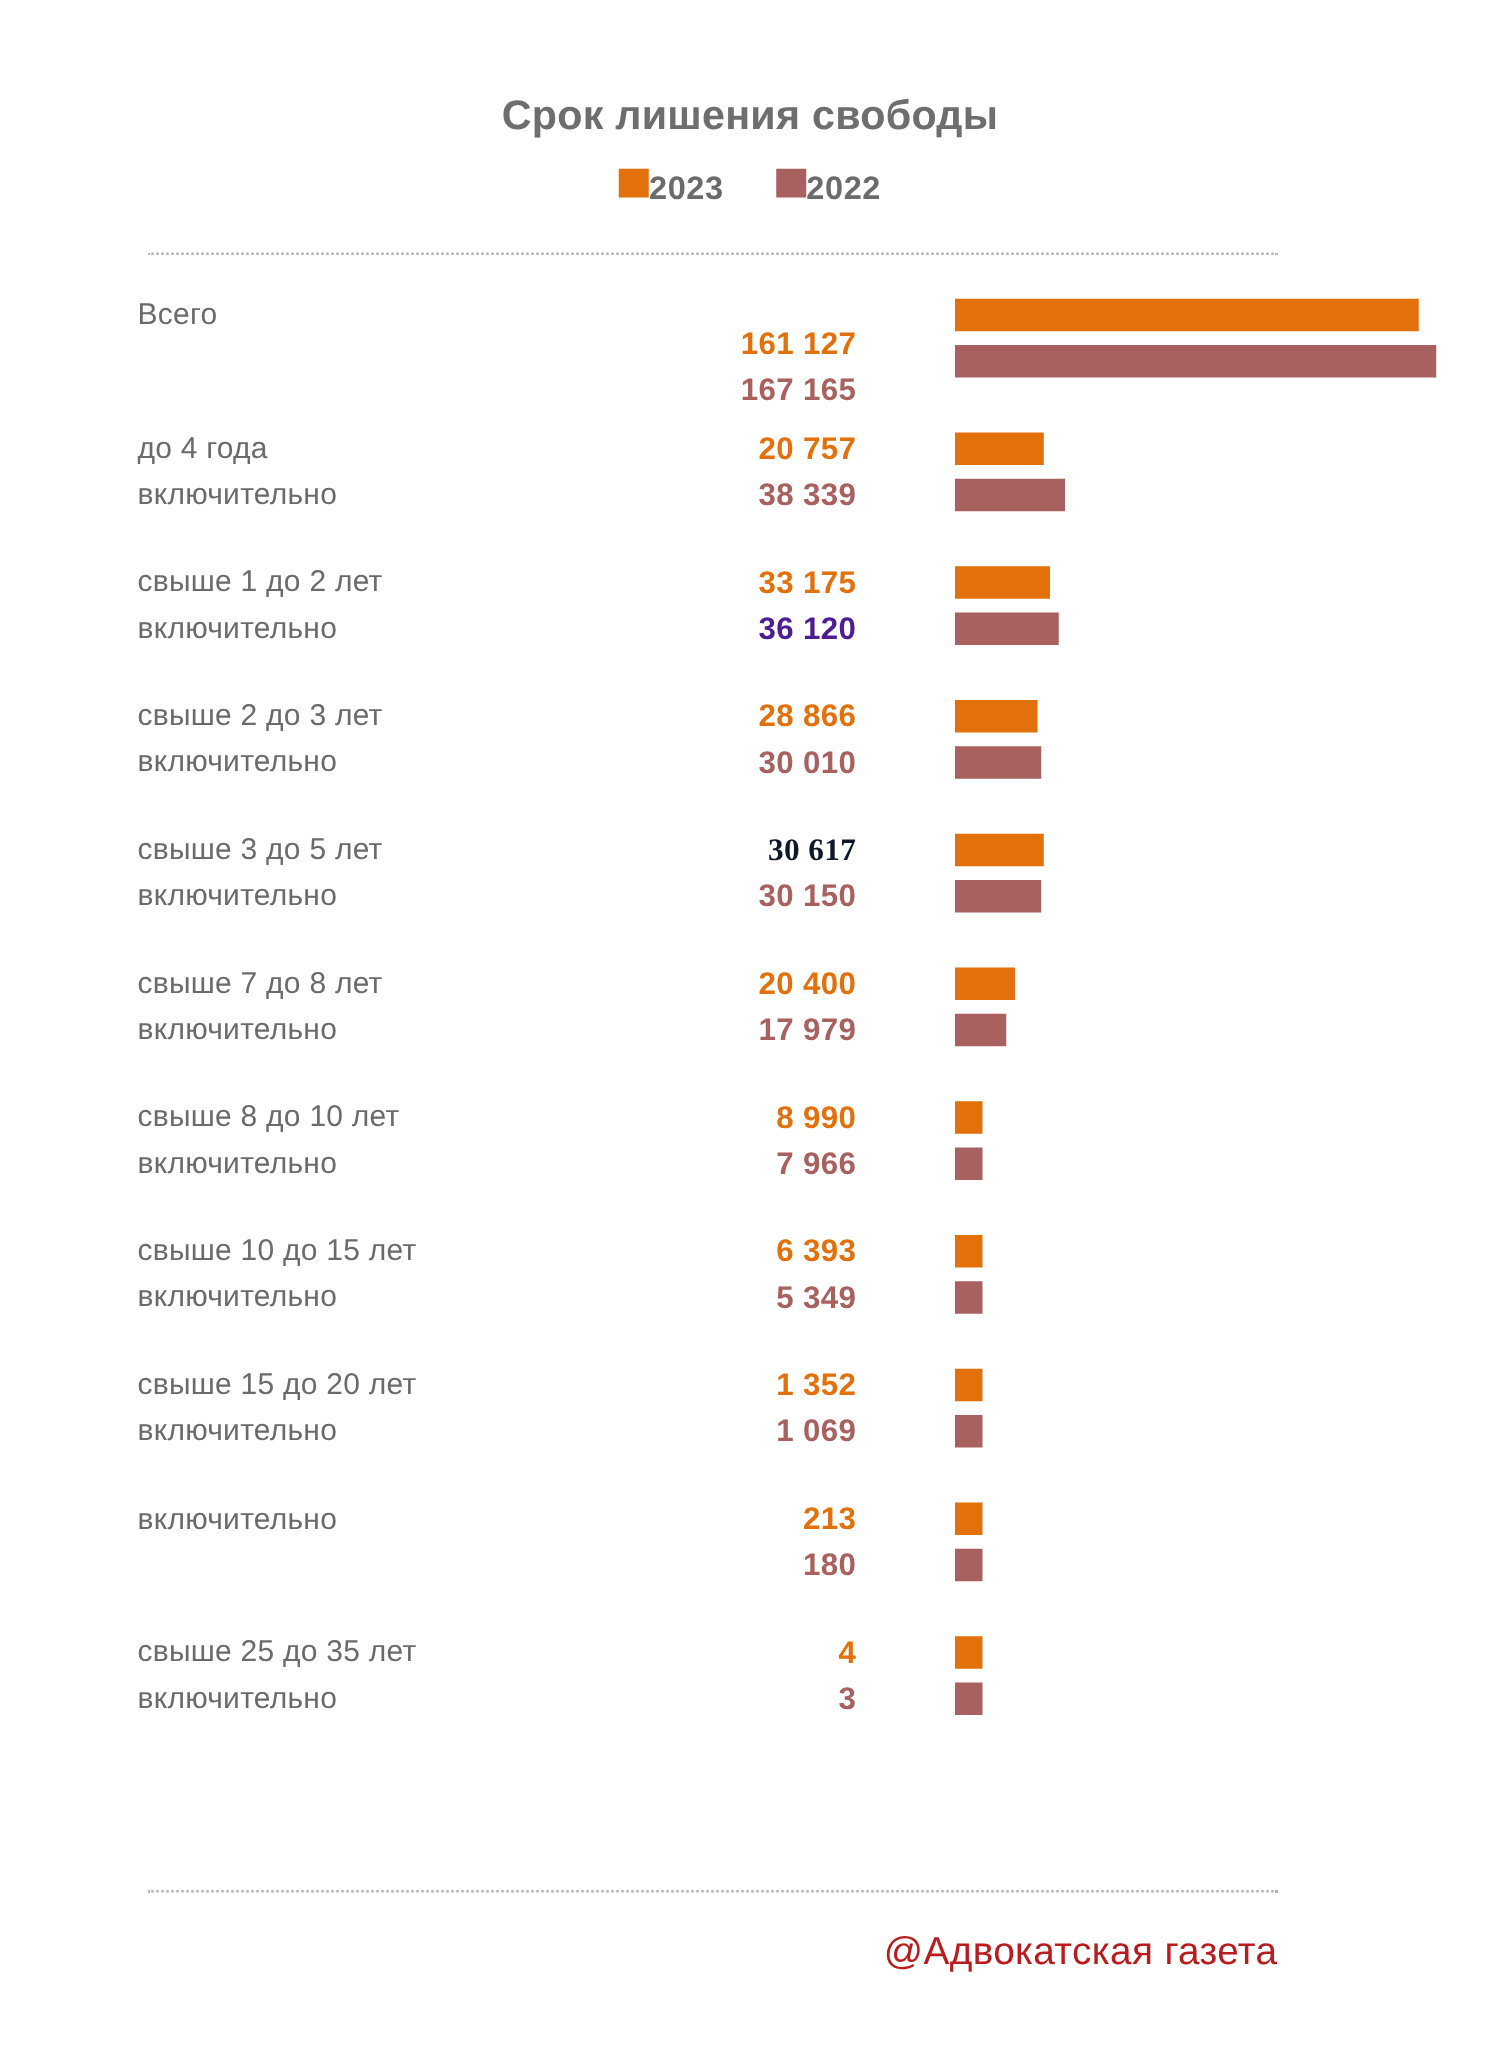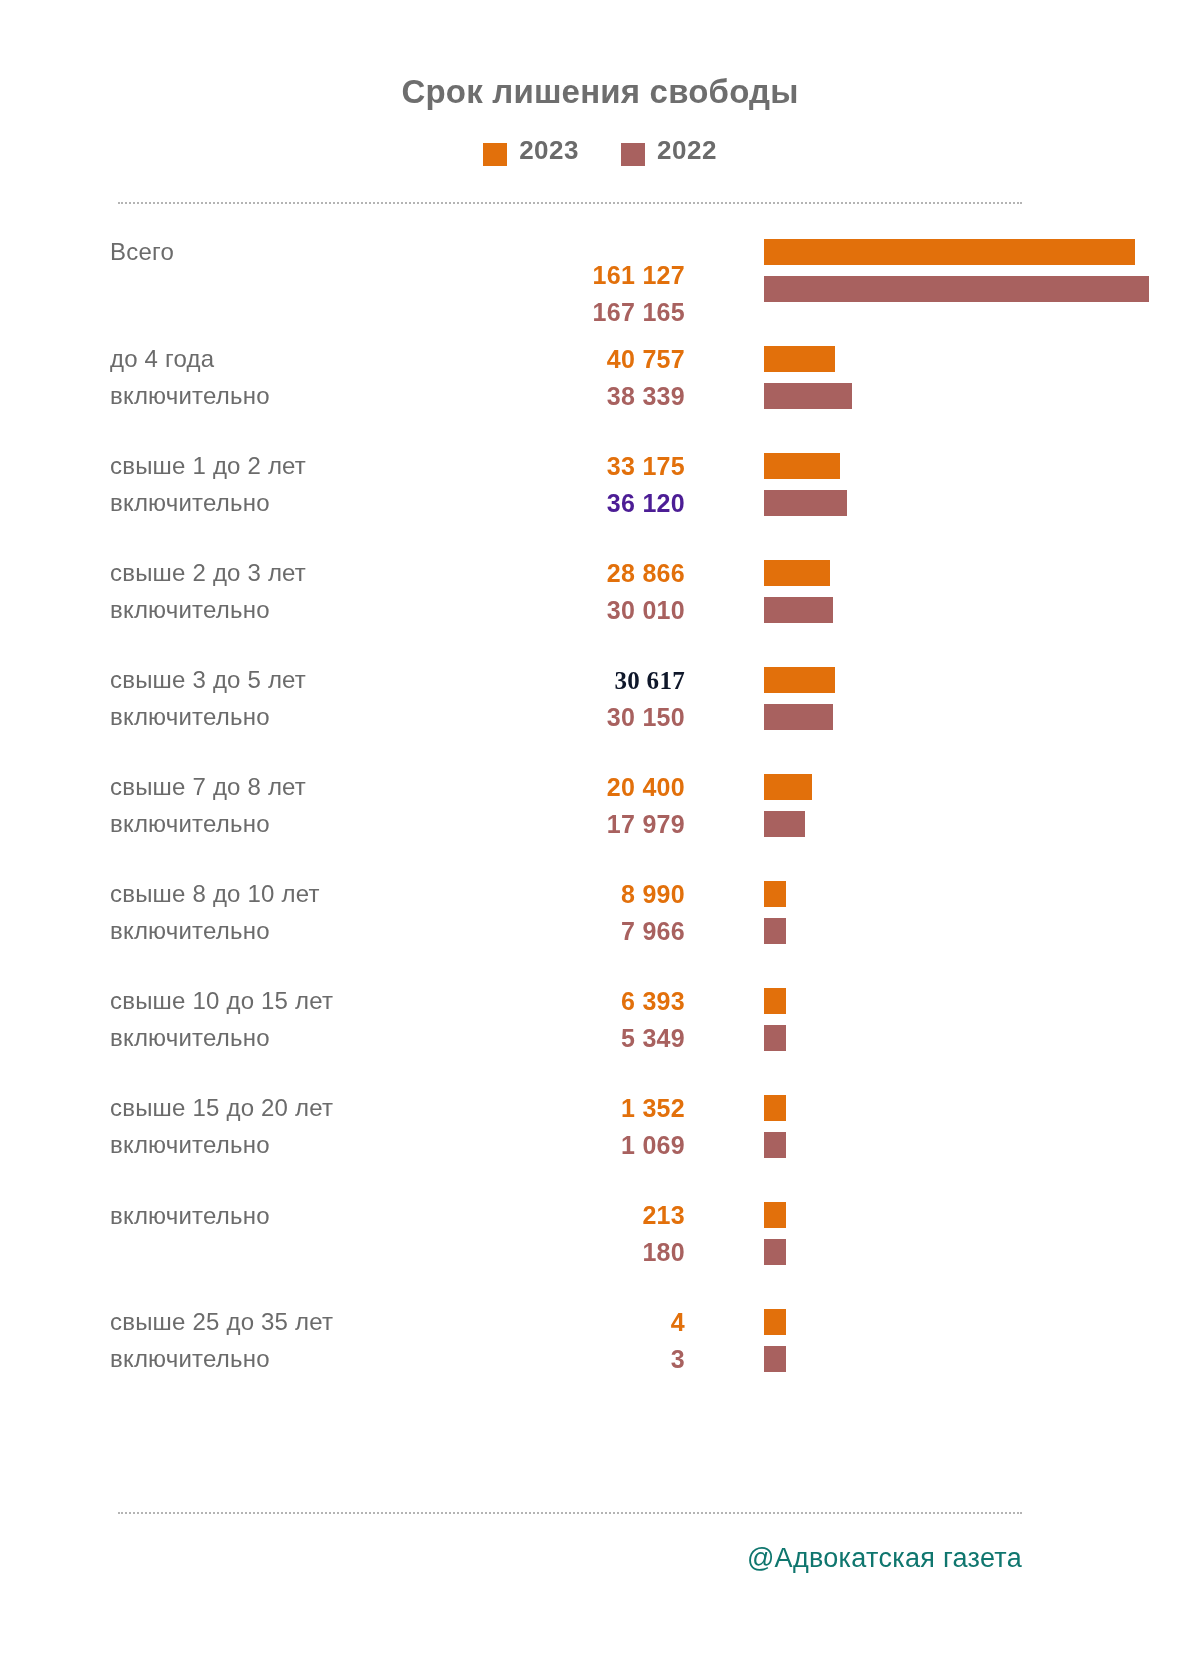--- a/index.html
+++ b/index.html
@@ -36,22 +36,21 @@
 
   .legend {
     display: flex;
     justify-content: center;
     align-items: center;
     gap: 42px;
     margin-top: 25px;
   }
   .legend-item {
     display: flex;
-    align-items: flex-end;
-    gap: 12px;
+    align-items: flex-start;
   }
   .legend-swatch {
     width: 24px;
     height: 23px;
     display: block;
   }
   .legend-label {
     font-size: 26px;
     font-weight: bold;
     letter-spacing: 0.5px;
@@ -132,22 +131,22 @@
     margin-top: 11px;
   }
 
   
   .footer {
     position: absolute;
     top: 1521px;
     left: 0;
     right: 178px;
     text-align: right;
-    font-size: 27px;
-    color: #0f766e;
+    font-size: 31px;
+    color: #b91c1c;
     letter-spacing: 0.3px;
   }
 </style>
 </head>
 <body>
 
 <div class="page">
 
   <h1 class="chart-title">Срок лишения свободы</h1>
 
@@ -177,21 +176,21 @@
           <span class="bar b2023" style="width: 371.094px; background: rgb(226, 112, 11);"></span>
           <span class="bar b2022" style="width: 385px; background: rgb(168, 97, 95);"></span>
         </div>
       </div>
       <div class="row">
         <div class="row-labels">
           <div class="label-line">до 4 года</div>
           <div class="label-line line2">включительно</div>
         </div>
         <div class="row-values">
-          <div class="value v2023" style="color: rgb(226, 112, 11);">40 757</div>
+          <div class="value v2023" style="color: rgb(226, 112, 11);">20 757</div>
           <div class="value v2022" style="color: rgb(168, 97, 95);">38 339</div>
         </div>
         <div class="row-bars">
           <span class="bar b2023" style="width: 70.8369px; background: rgb(226, 112, 11);"></span>
           <span class="bar b2022" style="width: 88.2991px; background: rgb(168, 97, 95);"></span>
         </div>
       </div>
       <div class="row">
         <div class="row-labels">
           <div class="label-line">свыше 1 до 2 лет</div>

